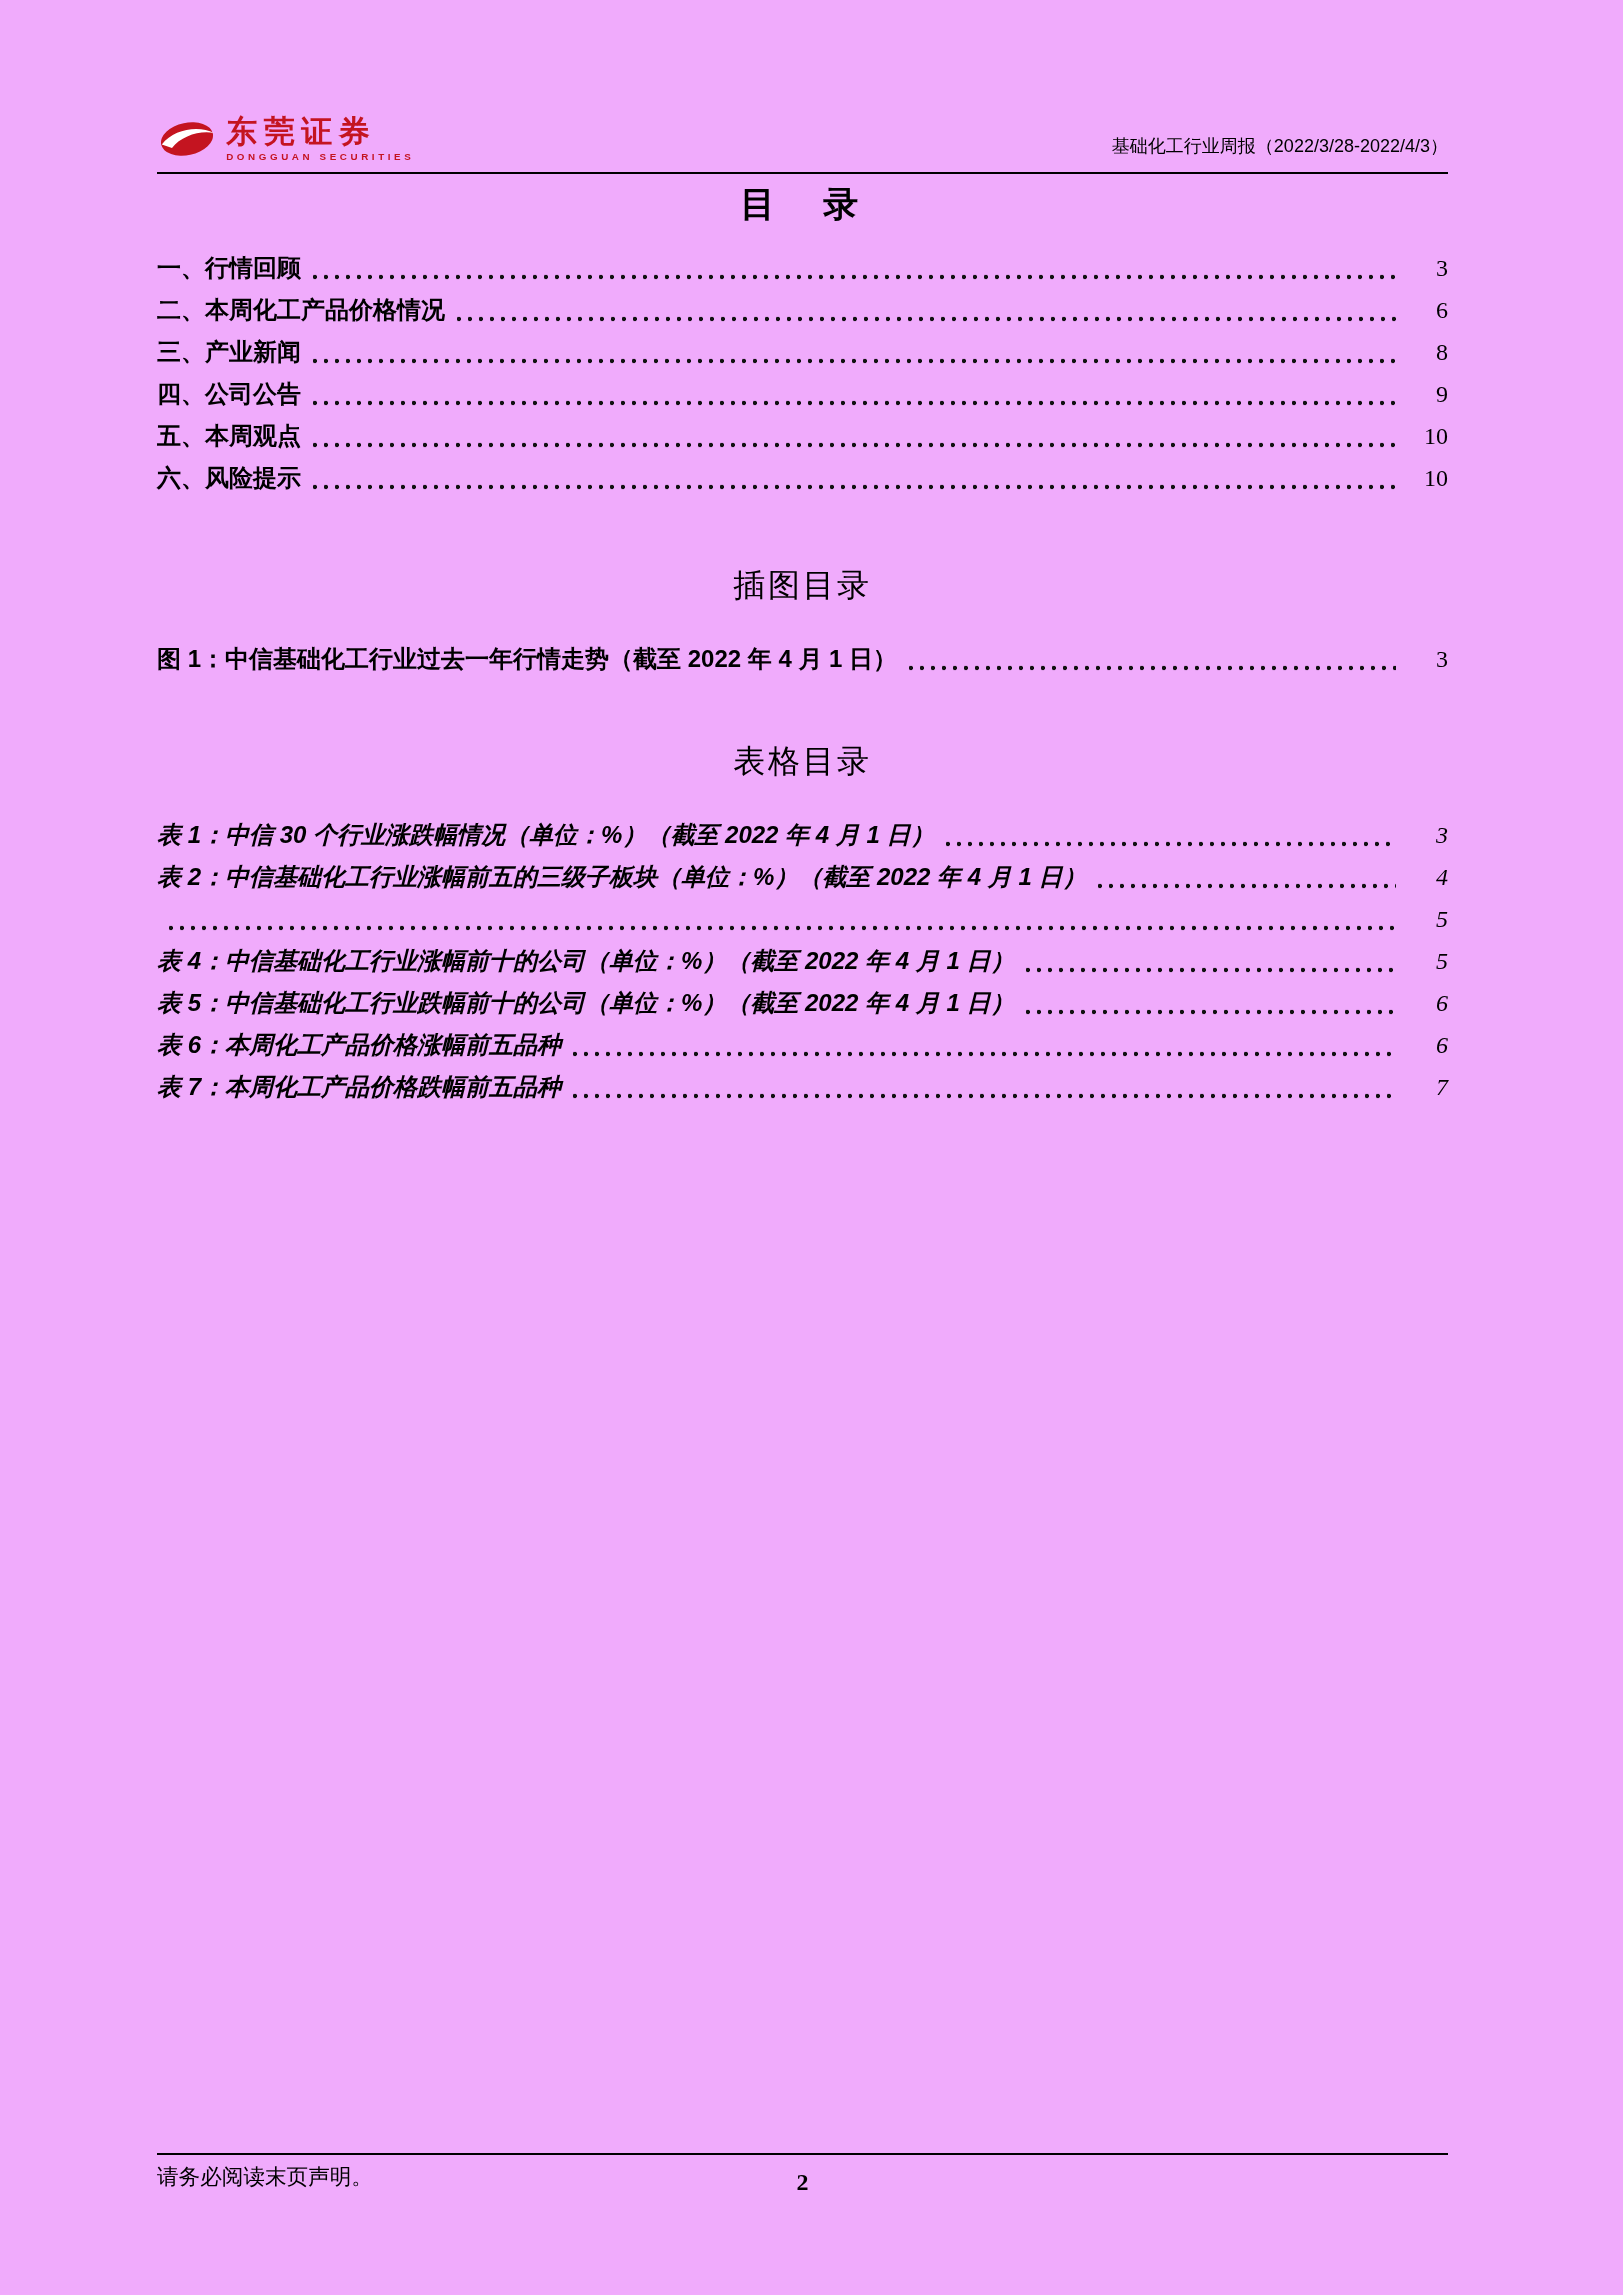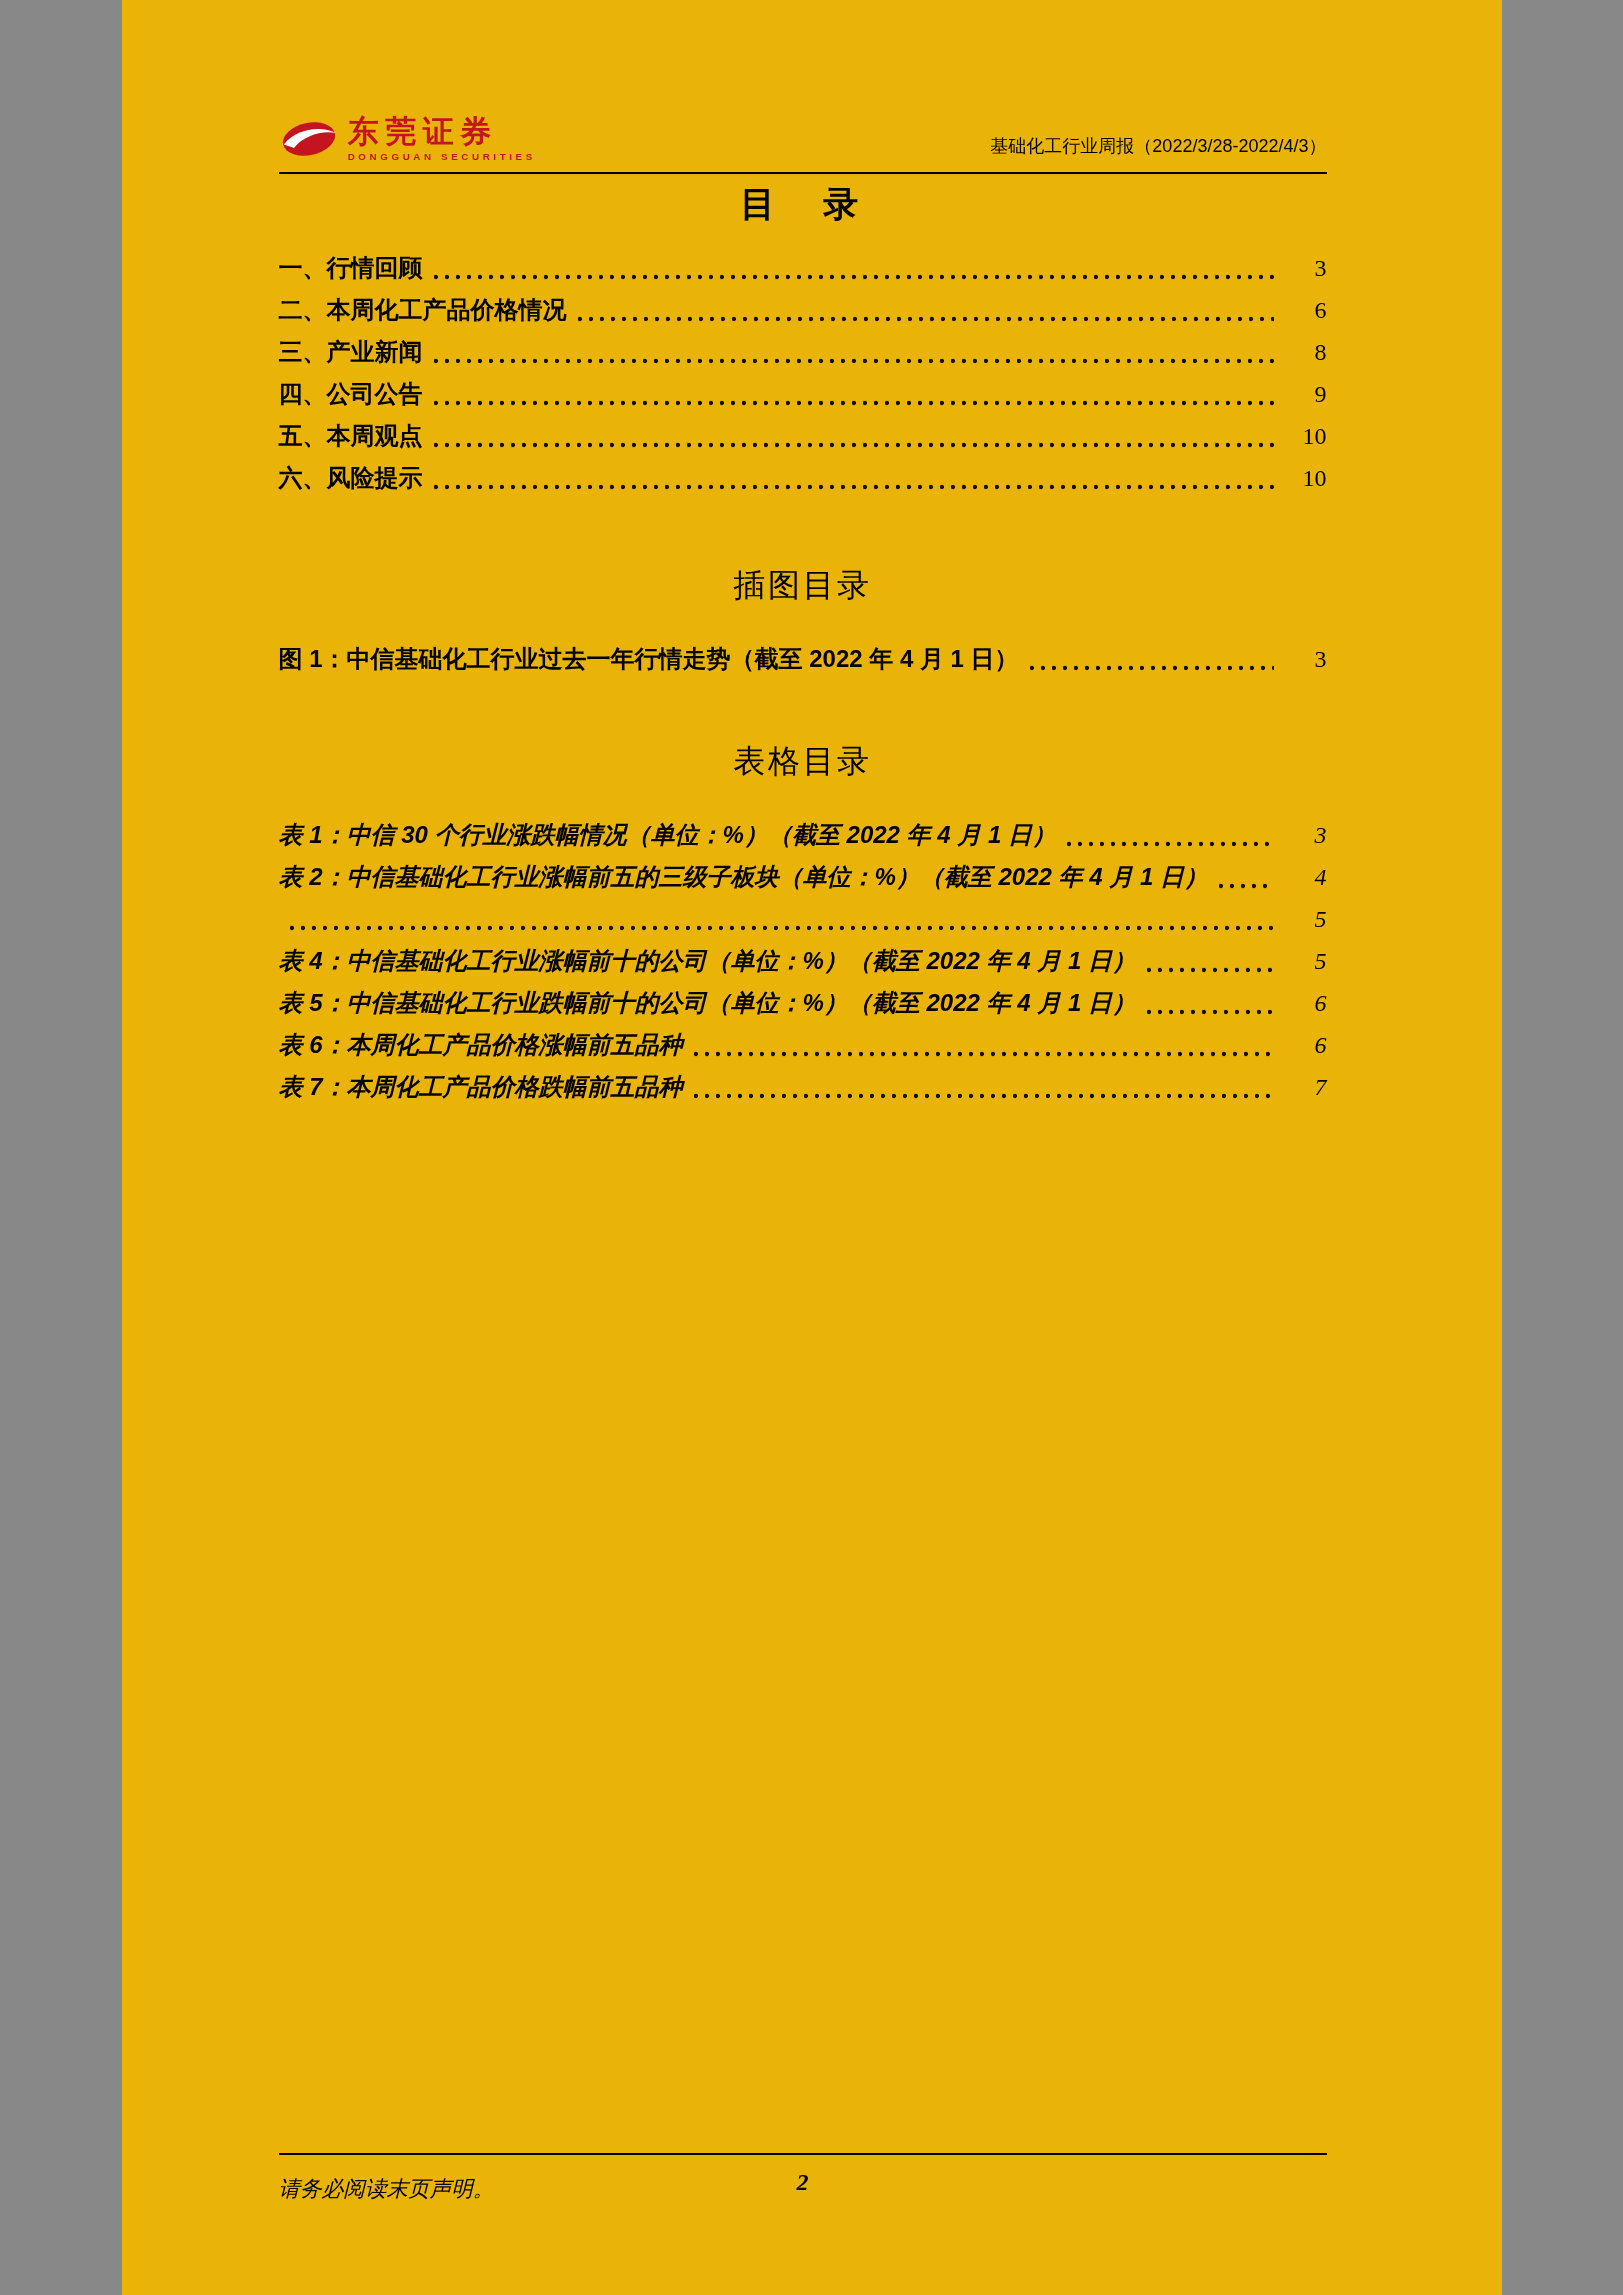--- a/index.html
+++ b/index.html
@@ -1,20 +1,20 @@
 <!DOCTYPE html>
 <html style="--brand: #c41420;font-size:10.5px"><head>
 <meta charset="utf-8">
 <style>
   html,body { margin:0; padding:0; background:#888; }
   .page {
     position: relative;
-    width: 1380px;
+    width: 1623px;
     height: 2295px;
-    background: #eab308;
+    background: #f0abfc;
     font-family: "Liberation Sans", sans-serif;
     color: #000;
     overflow: hidden;
     margin: 0 auto;
   }
   .content { padding: 0 175px 0 157px; }
 
   
   .header {
     display: flex;
@@ -97,22 +97,21 @@
   .section-title.figures { margin-top: 65px; }
   .section-title.tables  { margin-top: 60px; }
 
   
   .footer {
     position: absolute;
     top: 2153px;
     left: 157px;
     right: 175px;
     border-top: 2px solid #000;
-    padding-top: 19px;
-    font-style: italic;
+    padding-top: 7px;
   }
   .footer-disclaimer { font-size: 21.6px; }
   .footer-page {
     position: absolute;
     left: 50%;
     top: 14.4px;
     transform: translateX(-50%);
     font-family: "Liberation Serif", serif;
     font-weight: bold;
     font-size: 24px;

